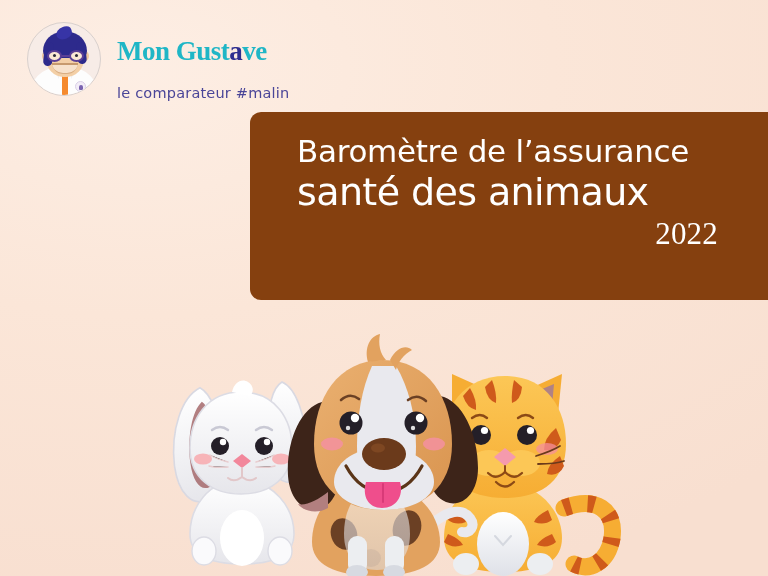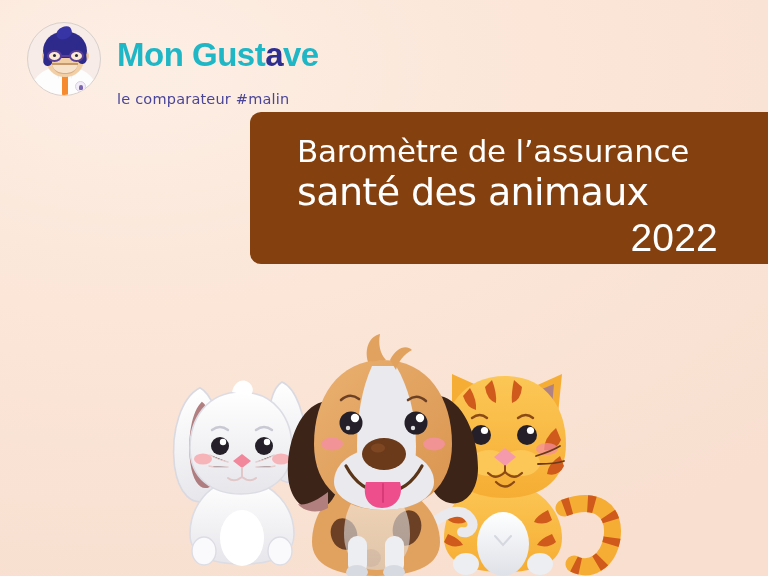--- a/index.html
+++ b/index.html
@@ -190,22 +190,22 @@
     background: #c79a6e;
   }
 
   
   .wordmark {
     position: absolute;
     left: 117px; top: 38px;
     width: 250px;
   }
   .wm-main {
-    font-family: Liberation Sans, sans-serif;
-    font-size: 33px;
+    font-family: Liberation Serif, serif;
+    font-size: 27px;
     font-weight: bold;
     letter-spacing: -0.5px;
     line-height: 1;
     color: #1fb6c6;
     white-space: nowrap;
   }
   .wm-accent { color: #2f2e8f; }
   .wm-tag {
     margin-top: 20px;
     font-family: "DejaVu Sans", sans-serif;
@@ -224,21 +224,21 @@
     font-weight: bold;
     letter-spacing: -0.4px;
     color: #263c8e;
     white-space: nowrap;
   }
 
   
   .title-panel {
     position: absolute;
     left: 250px; top: 112px;
-    width: 518px; height: 152px;
+    width: 518px; height: 188px;
     background: #85400f;
     border-radius: 11px 0 0 11px;
     box-sizing: border-box;
     padding: 22px 50px 5px 47px;
   }
   .tp-line1 {
     font-family: "DejaVu Sans", sans-serif;
     font-size: 31px;
     font-weight: normal;
     color: #ffffff;
@@ -250,22 +250,22 @@
     font-family: "DejaVu Sans", sans-serif;
     font-size: 38px;
     font-weight: normal;
     color: #ffffff;
     line-height: 1.25;
     letter-spacing: -0.6px;
     white-space: nowrap;
   }
   .tp-line3 {
     text-align: right;
-    font-family: Liberation Sans, sans-serif;
-    font-size: 39px;
+    font-family: Liberation Serif, serif;
+    font-size: 31px;
     color: #ffffff;
     line-height: 1.15;
     letter-spacing: 0.2px;
   }
 
   
   .animals {
     position: absolute;
     left: 0; top: 296px;
     width: 768px; height: 280px;

